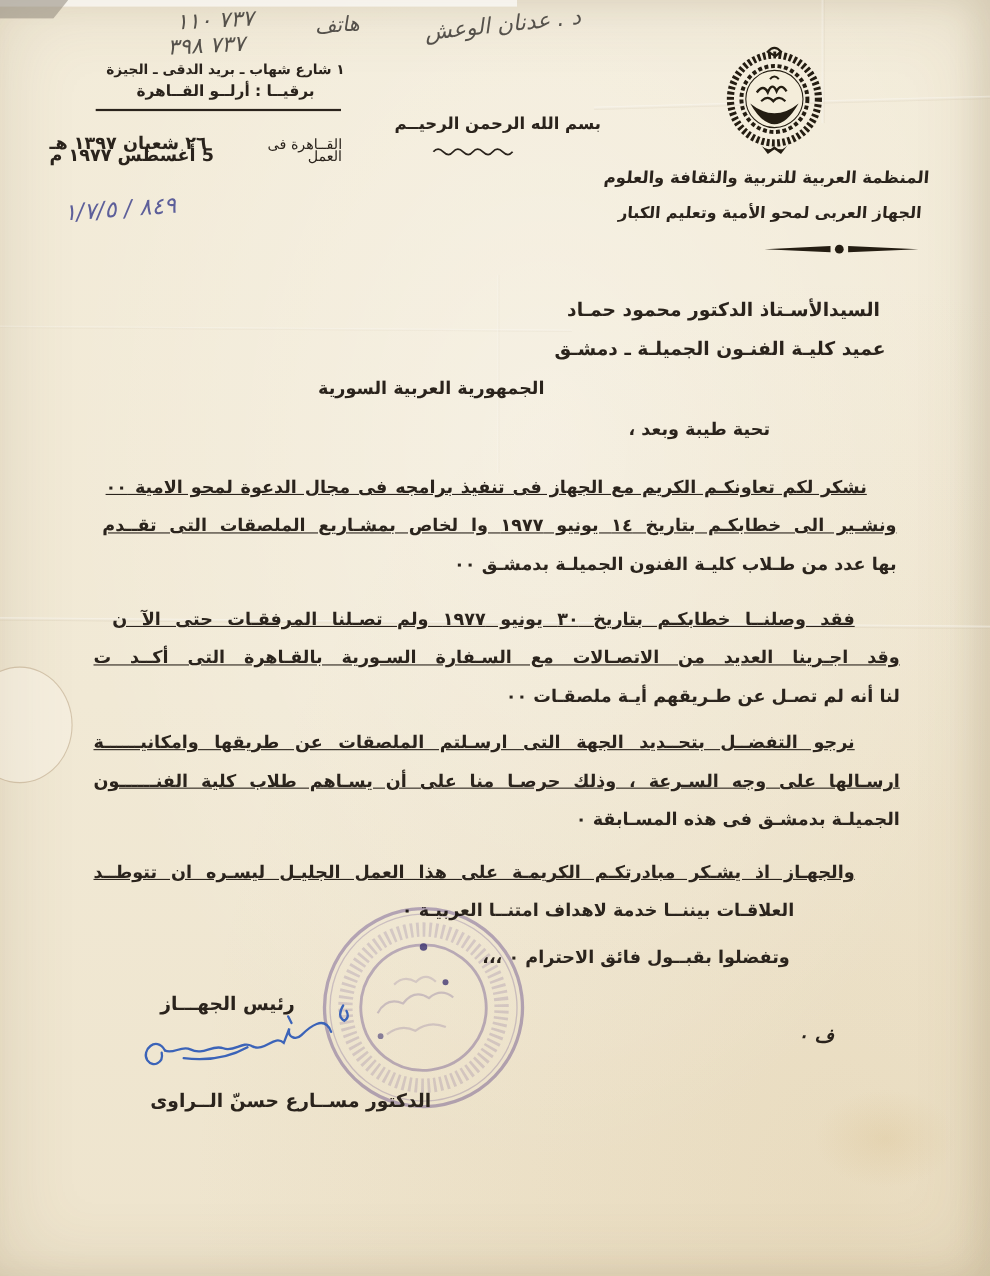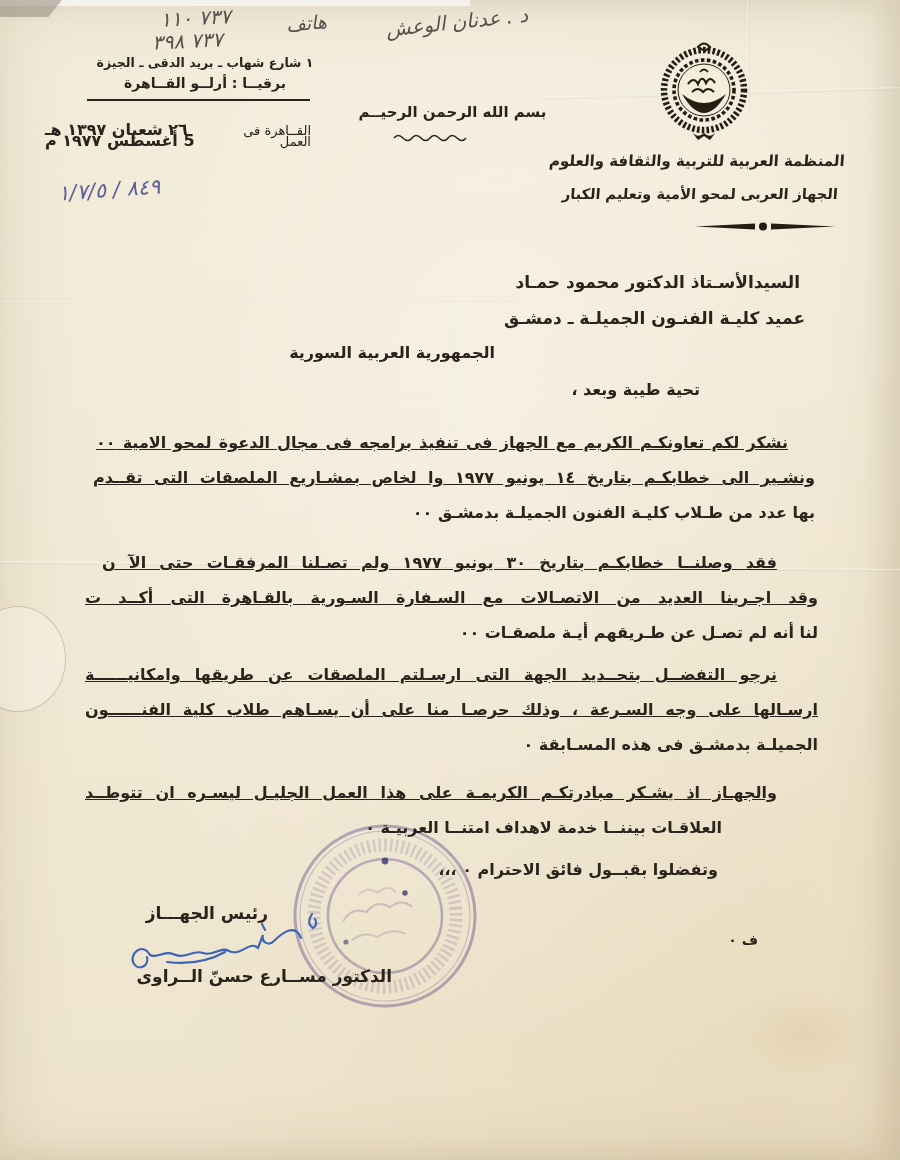--- a/index.html
+++ b/index.html
@@ -119,27 +119,27 @@
       <circle cx="102" cy="98" r="71" stroke-width="13" stroke-dasharray="2.5 3.2" opacity=".22"></circle>
       <path d="M60,98 q10,-14 24,-6 q12,-12 24,-2 q12,-8 22,2" stroke-width="2" opacity=".3"></path>
       <path d="M66,118 q14,-8 26,0 q14,-8 28,0" stroke-width="2" opacity=".25"></path>
       <path d="M78,74 q10,-8 20,0 q10,-8 18,2" stroke-width="2" opacity=".22"></path>
     </g>
     <circle cx="102" cy="43" r="3.4" fill="#473f8f" opacity=".85"></circle>
     <circle cx="122" cy="75" r="2.7" fill="#473f8f" opacity=".8"></circle>
     <circle cx="63" cy="124" r="2.6" fill="#473f8f" opacity=".6"></circle>
   </svg>
 
-  <div class="abs rtl tw" style="right:142px;top:932px;font-size:14px;">ف ٠</div>
+  <div class="abs rtl tw" style="right:142px;top:932px;font-size:17px;font-style:italic;">ف ٠</div>
 
   <div class="abs rtl tw" style="right:632px;top:903px;font-size:17px;white-space:nowrap;">رئيس الجهـــاز</div>
   <svg class="abs" style="left:105px;top:908px;" width="215" height="64" viewBox="0 0 215 64">
     <g fill="none" stroke="#3b63b8" stroke-width="2.1" stroke-linecap="round">
       <path d="M207,6 q-6,10 1,14 q5,-3 2,-9"></path>
       <path d="M196,30 c-6,-16 -20,-4 -27,3 c-5,5 -13,2 -11,-6 l-5,13 c-9,-8 -17,9 -29,3 c-9,-5 -16,6 -26,2 c-10,-4 -18,7 -30,1 c-8,-4 -16,5 -23,1"></path>
       <path d="M45,47 c-8,-14 -22,0 -16,9 c5,7 15,2 13,-7"></path>
       <path d="M120,44 q-25,14 -58,10"></path>
       <path d="M160,22 l-3,-6"></path>
     </g>
   </svg>
-  <div class="abs rtl tw" style="right:508px;top:966px;font-size:17px;white-space:nowrap;">الدكتور مســارع حسنّ الــراوى</div>
+  <div class="abs rtl tw" style="right:508px;top:991px;font-size:17px;white-space:nowrap;">الدكتور مســارع حسنّ الــراوى</div>
 
 </div>
 
 </body></html>

